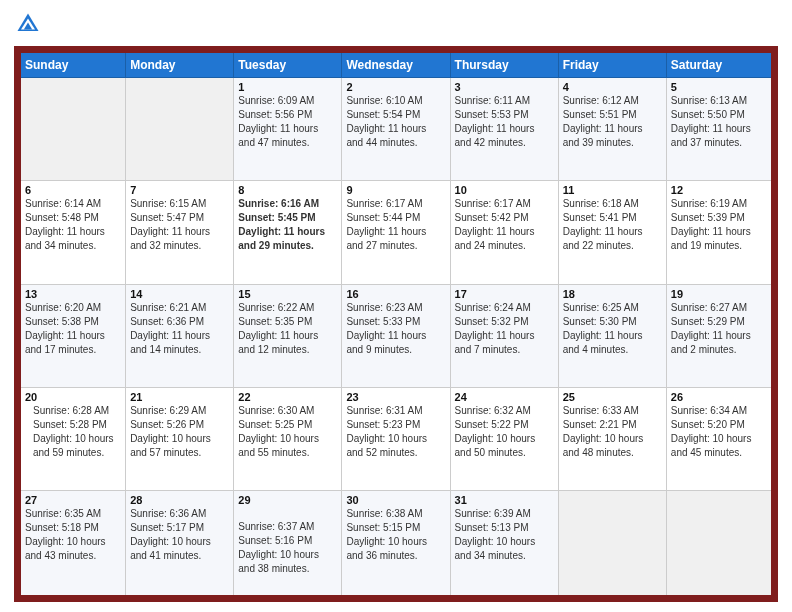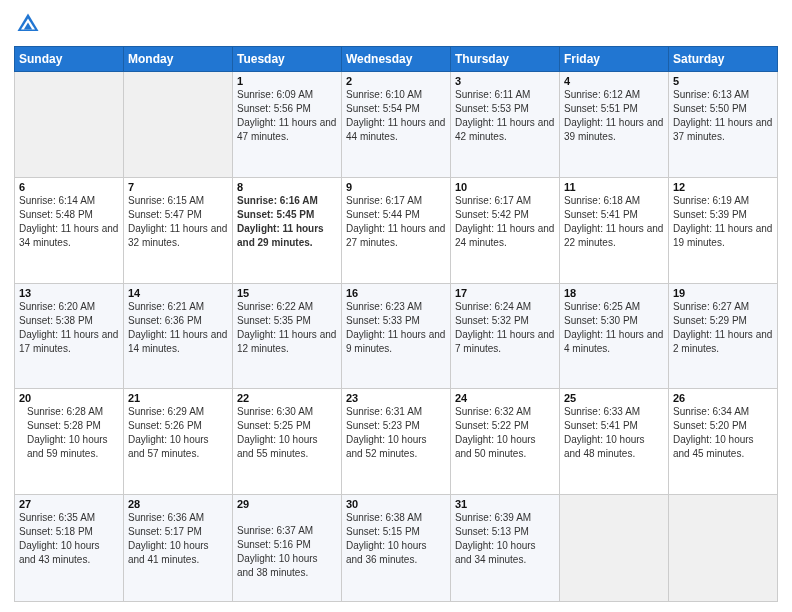--- a/index.html
+++ b/index.html
@@ -47,21 +47,21 @@
       font-weight: bold;
       color: #222;
       line-height: 1.1;
     }
     .title-block .location {
       font-size: 14px;
       color: #444;
     }
     .calendar {
       flex: 1;
-      border: 1px solid #7f1d1d;
+      border: 7px solid #7f1d1d;
       border-collapse: collapse;
       width: 100%;
       table-layout: fixed;
     }
     .calendar thead tr th {
       background-color: #2176d2;
       color: #fff;
       font-size: 12px;
       font-weight: bold;
       padding: 5px 4px;
@@ -283,21 +283,21 @@
           </td>
           <td>
             <span class="day-number">24</span>
             <div class="day-info" style="white-space: pre-wrap;">Sunrise: 6:32 AM
 Sunset: 5:22 PM
 Daylight: 10 hours and 50 minutes.</div>
           </td>
           <td>
             <span class="day-number">25</span>
             <div class="day-info" style="white-space: pre-wrap;">Sunrise: 6:33 AM
-Sunset: 5:41 PM
+Sunset: 2:21 PM
 Daylight: 10 hours and 48 minutes.</div>
           </td>
           <td>
             <span class="day-number">26</span>
             <div class="day-info" style="white-space: pre-wrap;">Sunrise: 6:34 AM
 Sunset: 5:20 PM
 Daylight: 10 hours and 45 minutes.</div>
           </td>
         </tr>
         <tr>

